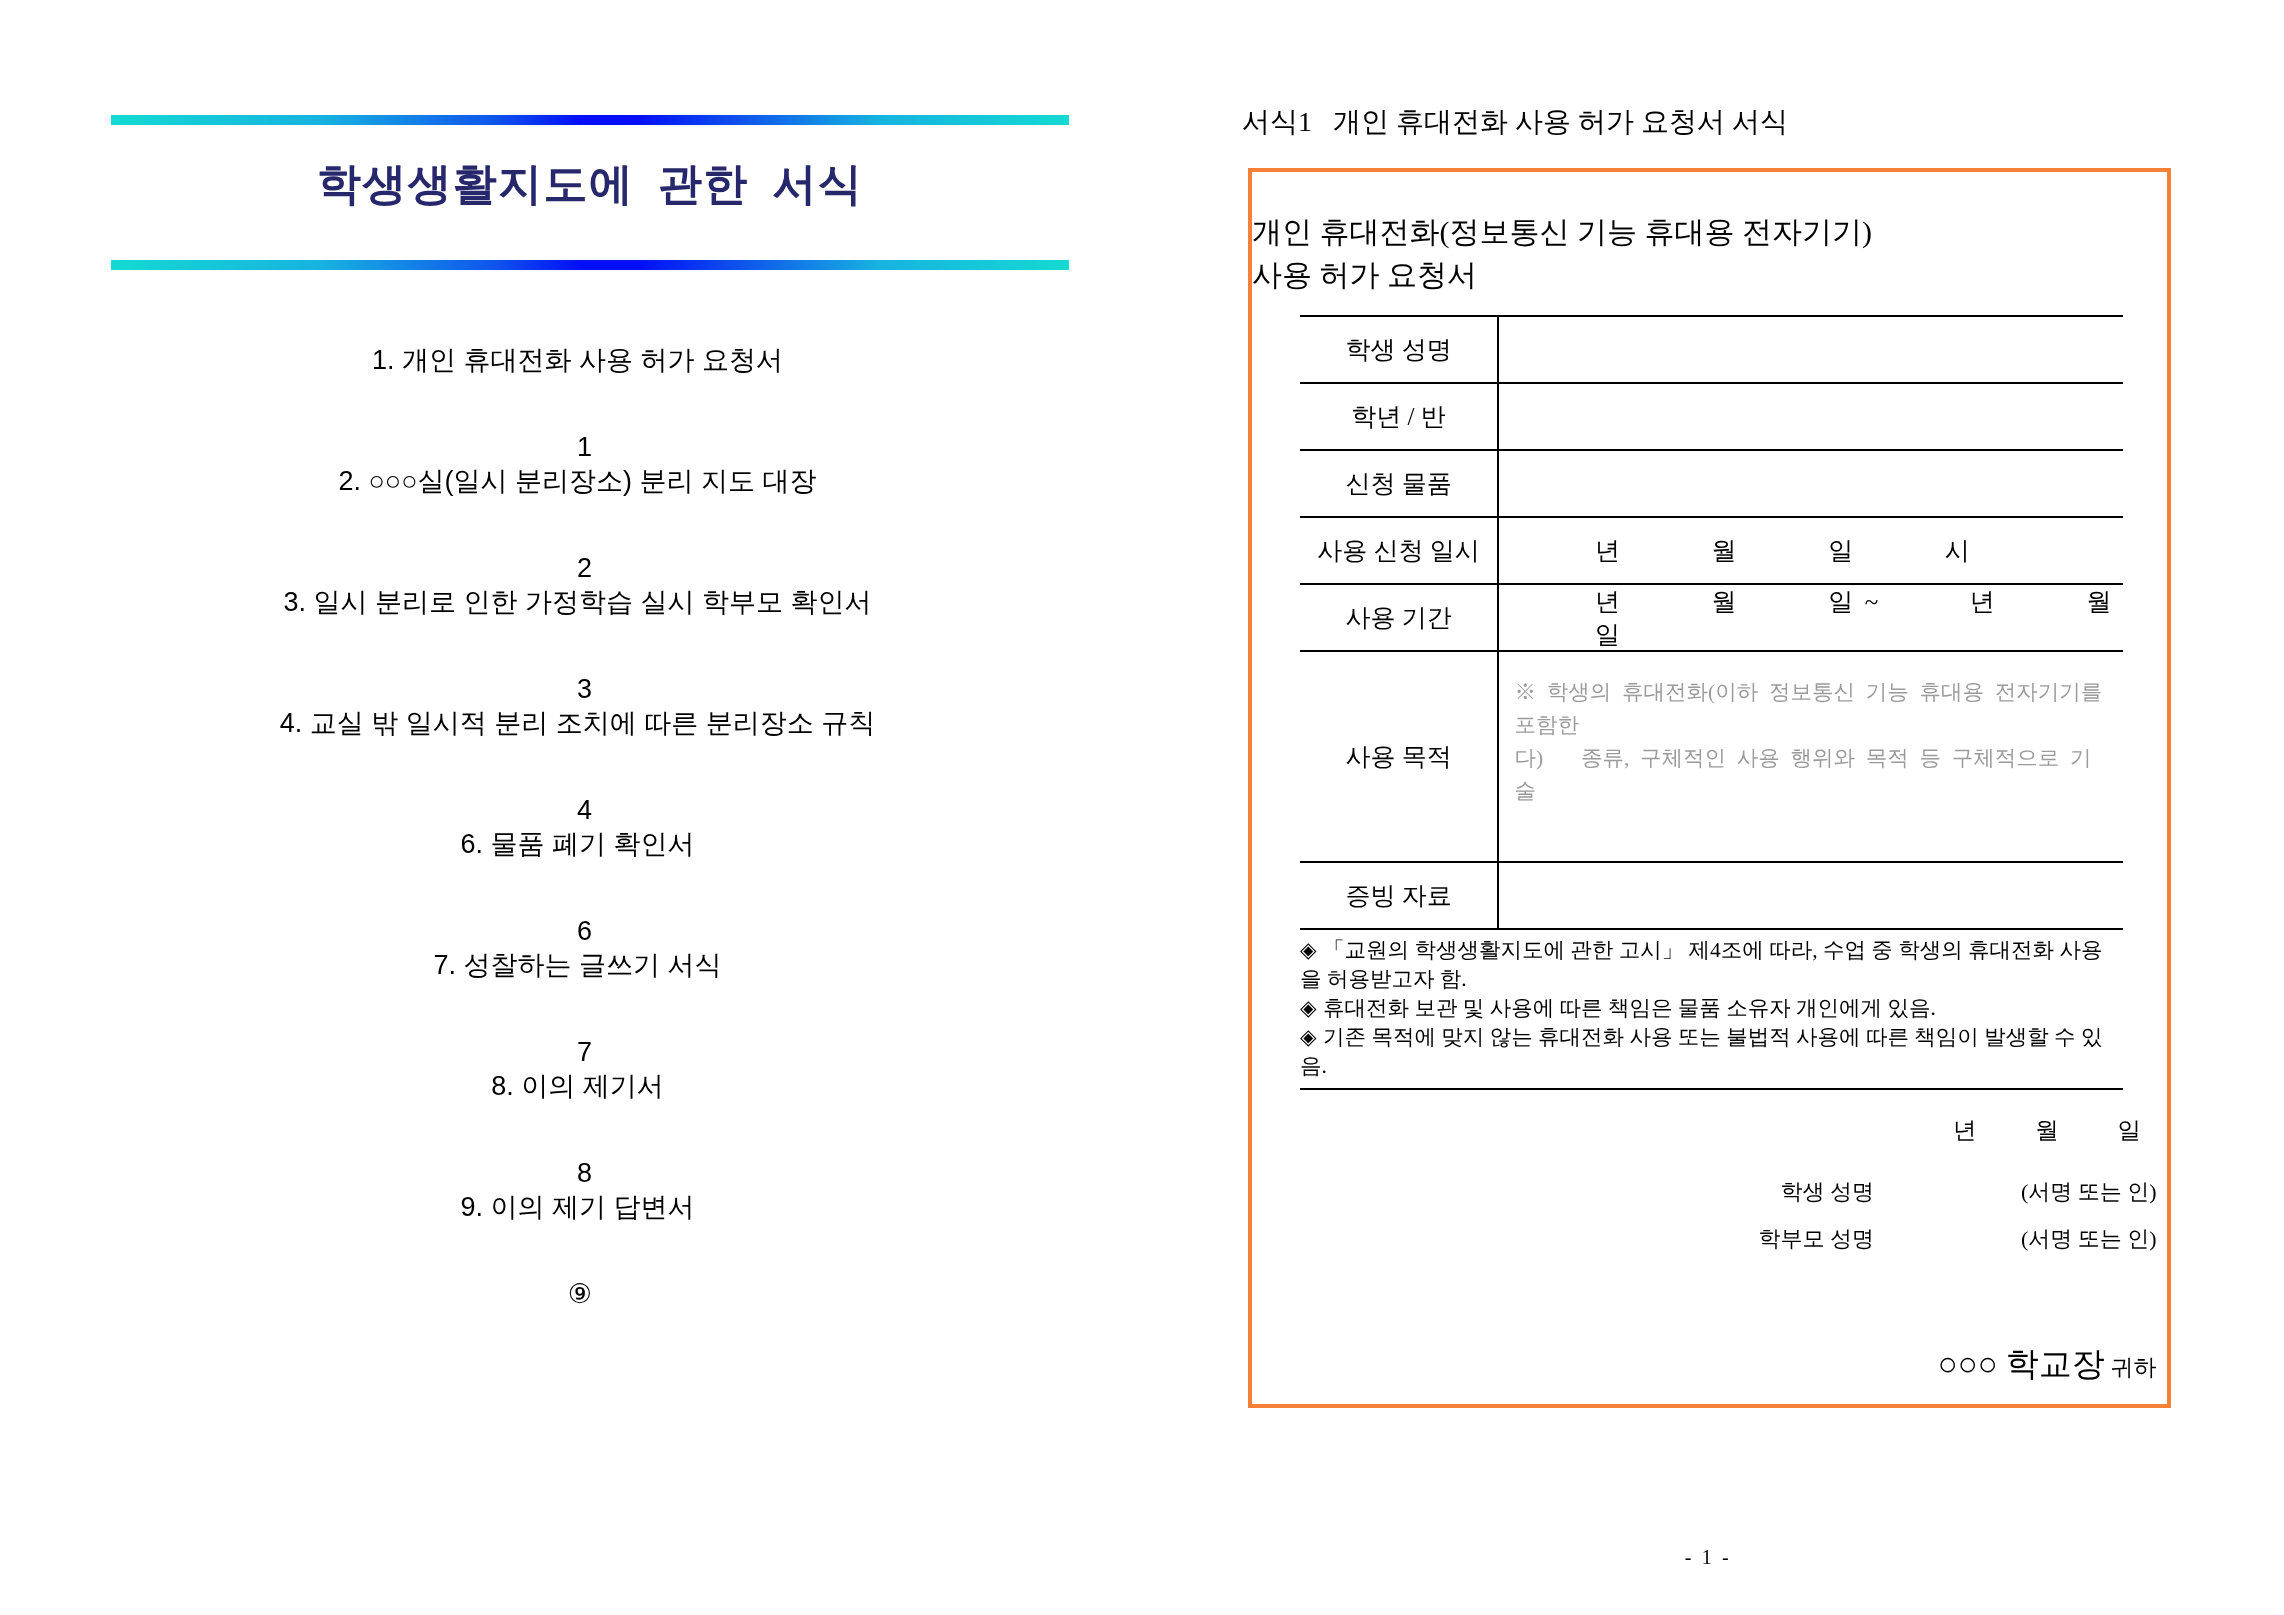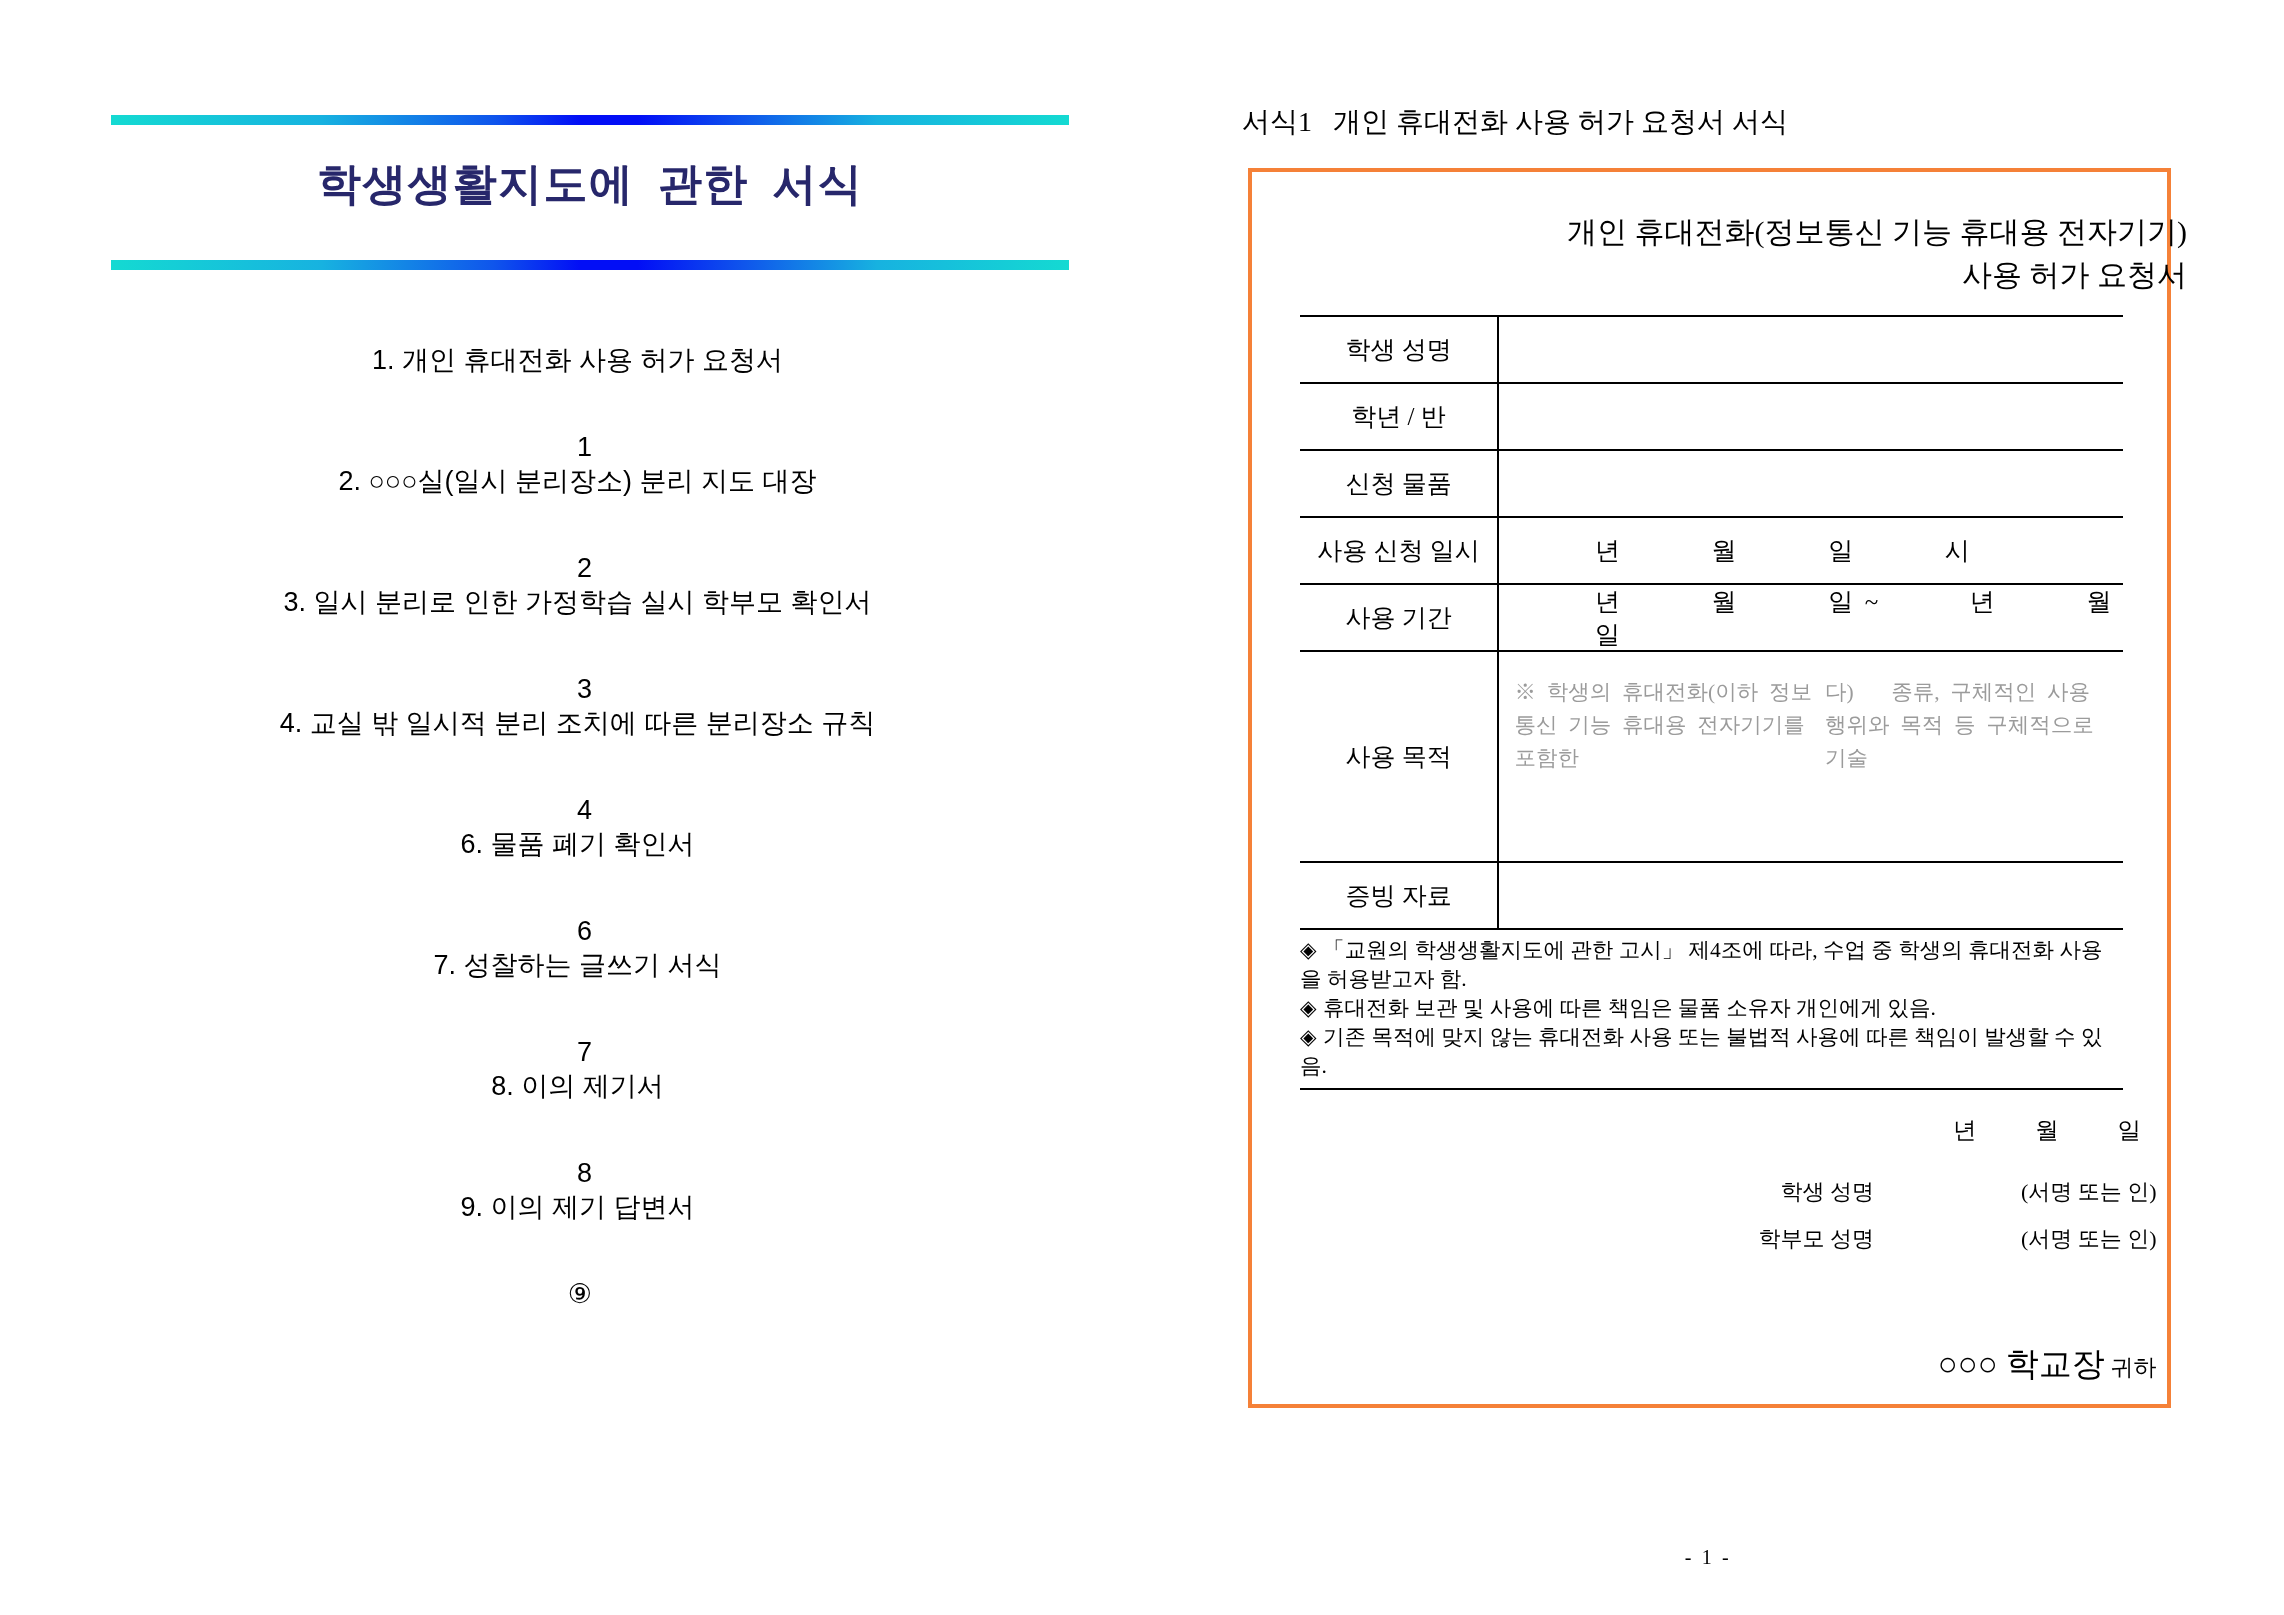--- a/index.html
+++ b/index.html
@@ -93,25 +93,24 @@
     height: 1232px;
     border: 4.6px solid var(--accent-orange, #f58138);
     background: #fff;
   }
 
   .form-title {
     position: absolute;
     top: 38px;
     left: 0;
     width: 100%;
-    text-align: right;
+    text-align: left;
     font-size: 30px;
     line-height: 43px;
     color: #000;
-    margin-left: 20px;
   }
 
   .form-table {
     position: absolute;
     left: 48px;
     top: 143px;
     width: 823px;
     border-top: 2.6px solid #000;
   }
   .frow {
@@ -132,21 +131,21 @@
     flex: 1;
     display: flex;
     align-items: center;
     font-size: 25px;
     white-space: pre-wrap;
   }
   .frow .fv.spaced { padding-left: 96px; word-spacing: 5.2px; }
   .h100 { height: 65px; }
   .h320 { height: 209px; }
   .fv.note-cell {
-    flex-direction: row;
+    flex-direction: column;
     align-items: flex-start;
     justify-content: flex-start;
     padding: 23.5px 18px 0 15.6px;
   }
   .note-line {
     font-size: 21.5px;
     line-height: 33px;
     color: var(--note-gray, #9b9b9b);
     white-space: pre-wrap;
   }

